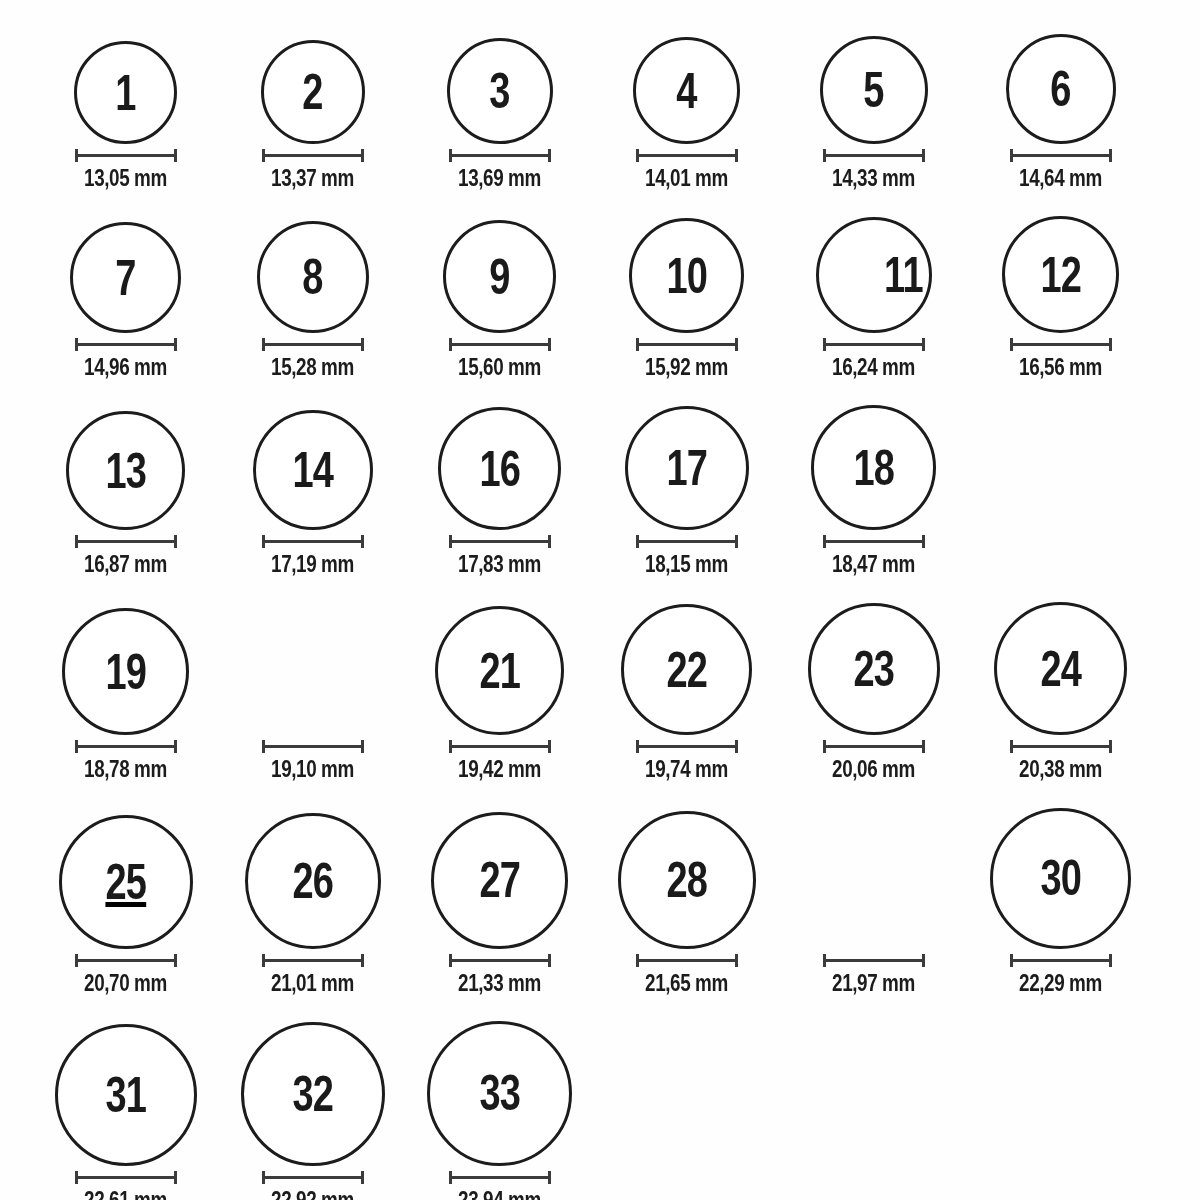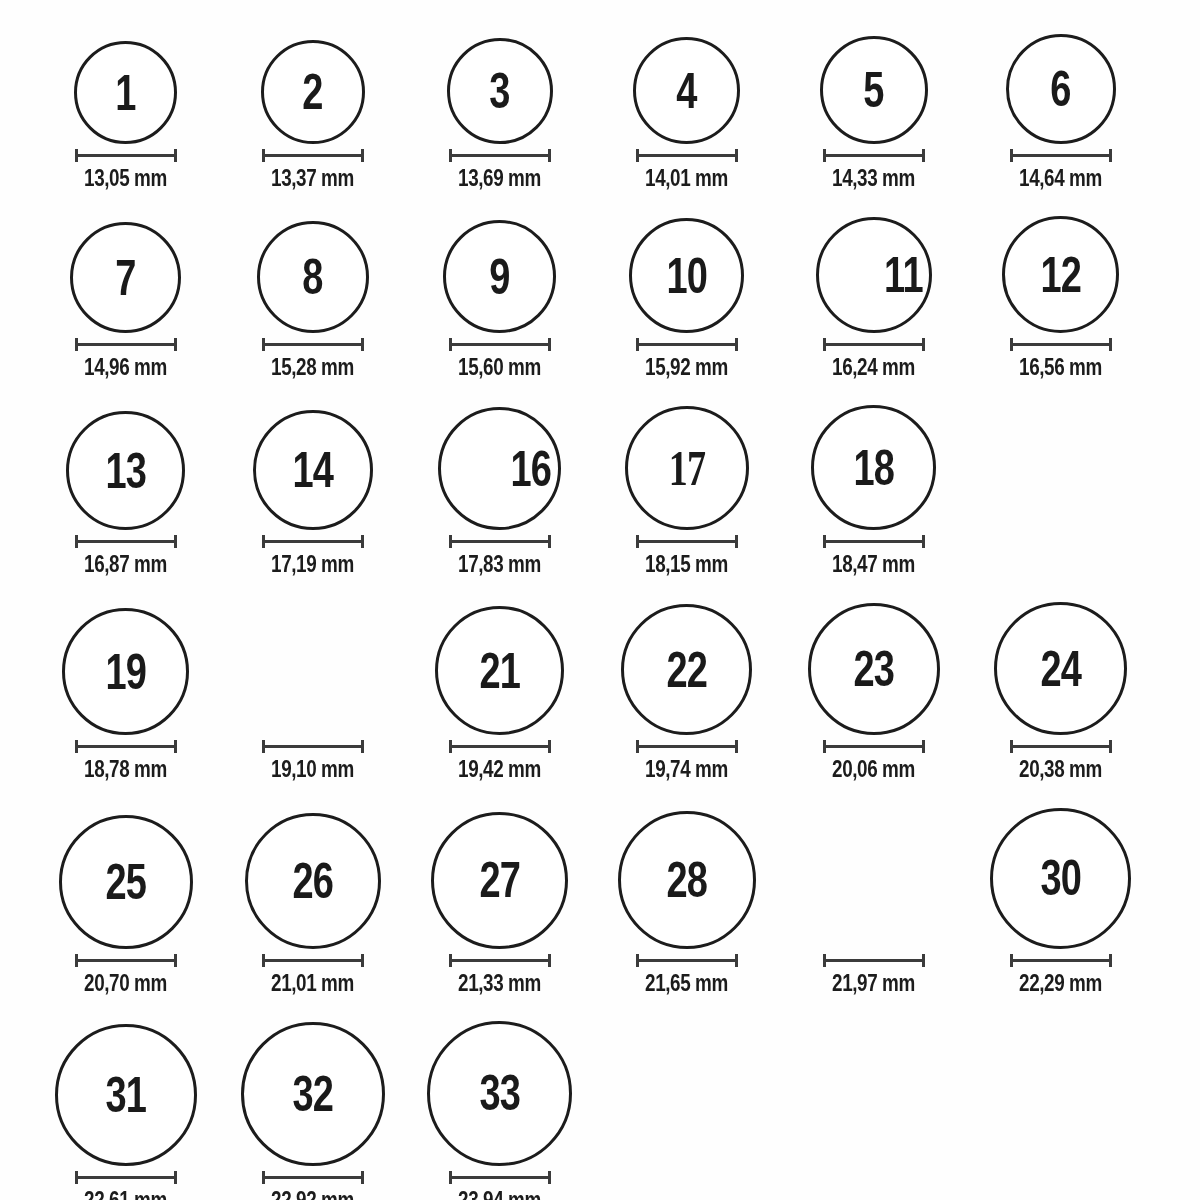--- a/index.html
+++ b/index.html
@@ -234,32 +234,32 @@
       <span class="num">14</span>
     </div>
     <div class="dim">
       <span class="tick"></span>
       <span class="dimline"></span>
       <span class="tick"></span>
     </div>
     <div class="dlabel">17,19 mm</div>
   </div>
       <div class="cell">
-    <div class="circle" style="width: 123px; height: 123px; justify-content: flex-end;">
+    <div class="circle" style="width: 123px; height: 123px;">
       <span class="num">16</span>
     </div>
     <div class="dim">
       <span class="tick"></span>
       <span class="dimline"></span>
       <span class="tick"></span>
     </div>
     <div class="dlabel">17,83 mm</div>
   </div>
       <div class="cell">
-    <div class="circle" style="width: 124px; height: 124px; font-family: Liberation Serif, serif;">
+    <div class="circle" style="width: 124px; height: 124px;">
       <span class="num">17</span>
     </div>
     <div class="dim">
       <span class="tick"></span>
       <span class="dimline"></span>
       <span class="tick"></span>
     </div>
     <div class="dlabel">18,15 mm</div>
   </div>
       <div class="cell">
@@ -334,21 +334,21 @@
     <div class="dim">
       <span class="tick"></span>
       <span class="dimline"></span>
       <span class="tick"></span>
     </div>
     <div class="dlabel">20,38 mm</div>
   </div>
     </div>
     <div class="row">
       <div class="cell">
-    <div class="circle" style="width: 134px; height: 134px;">
+    <div class="circle" style="width: 134px; height: 134px; text-decoration: underline;">
       <span class="num">25</span>
     </div>
     <div class="dim">
       <span class="tick"></span>
       <span class="dimline"></span>
       <span class="tick"></span>
     </div>
     <div class="dlabel">20,70 mm</div>
   </div>
       <div class="cell">

